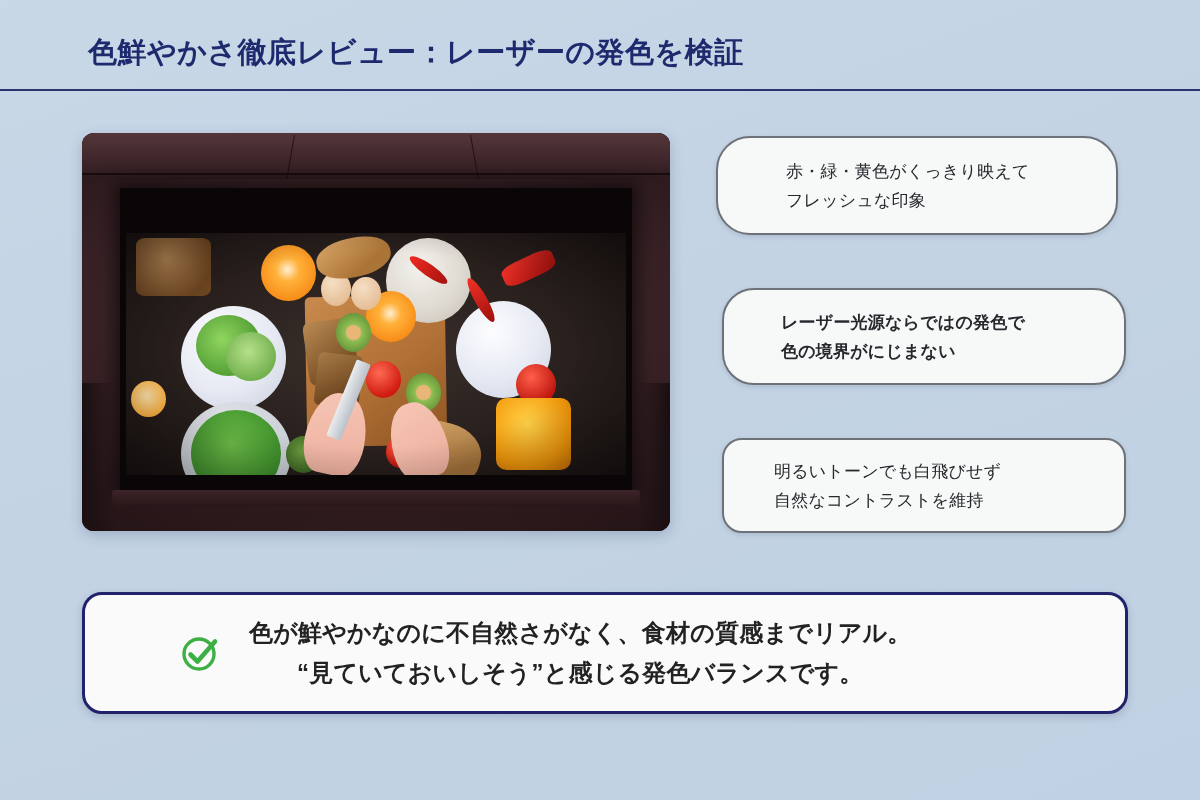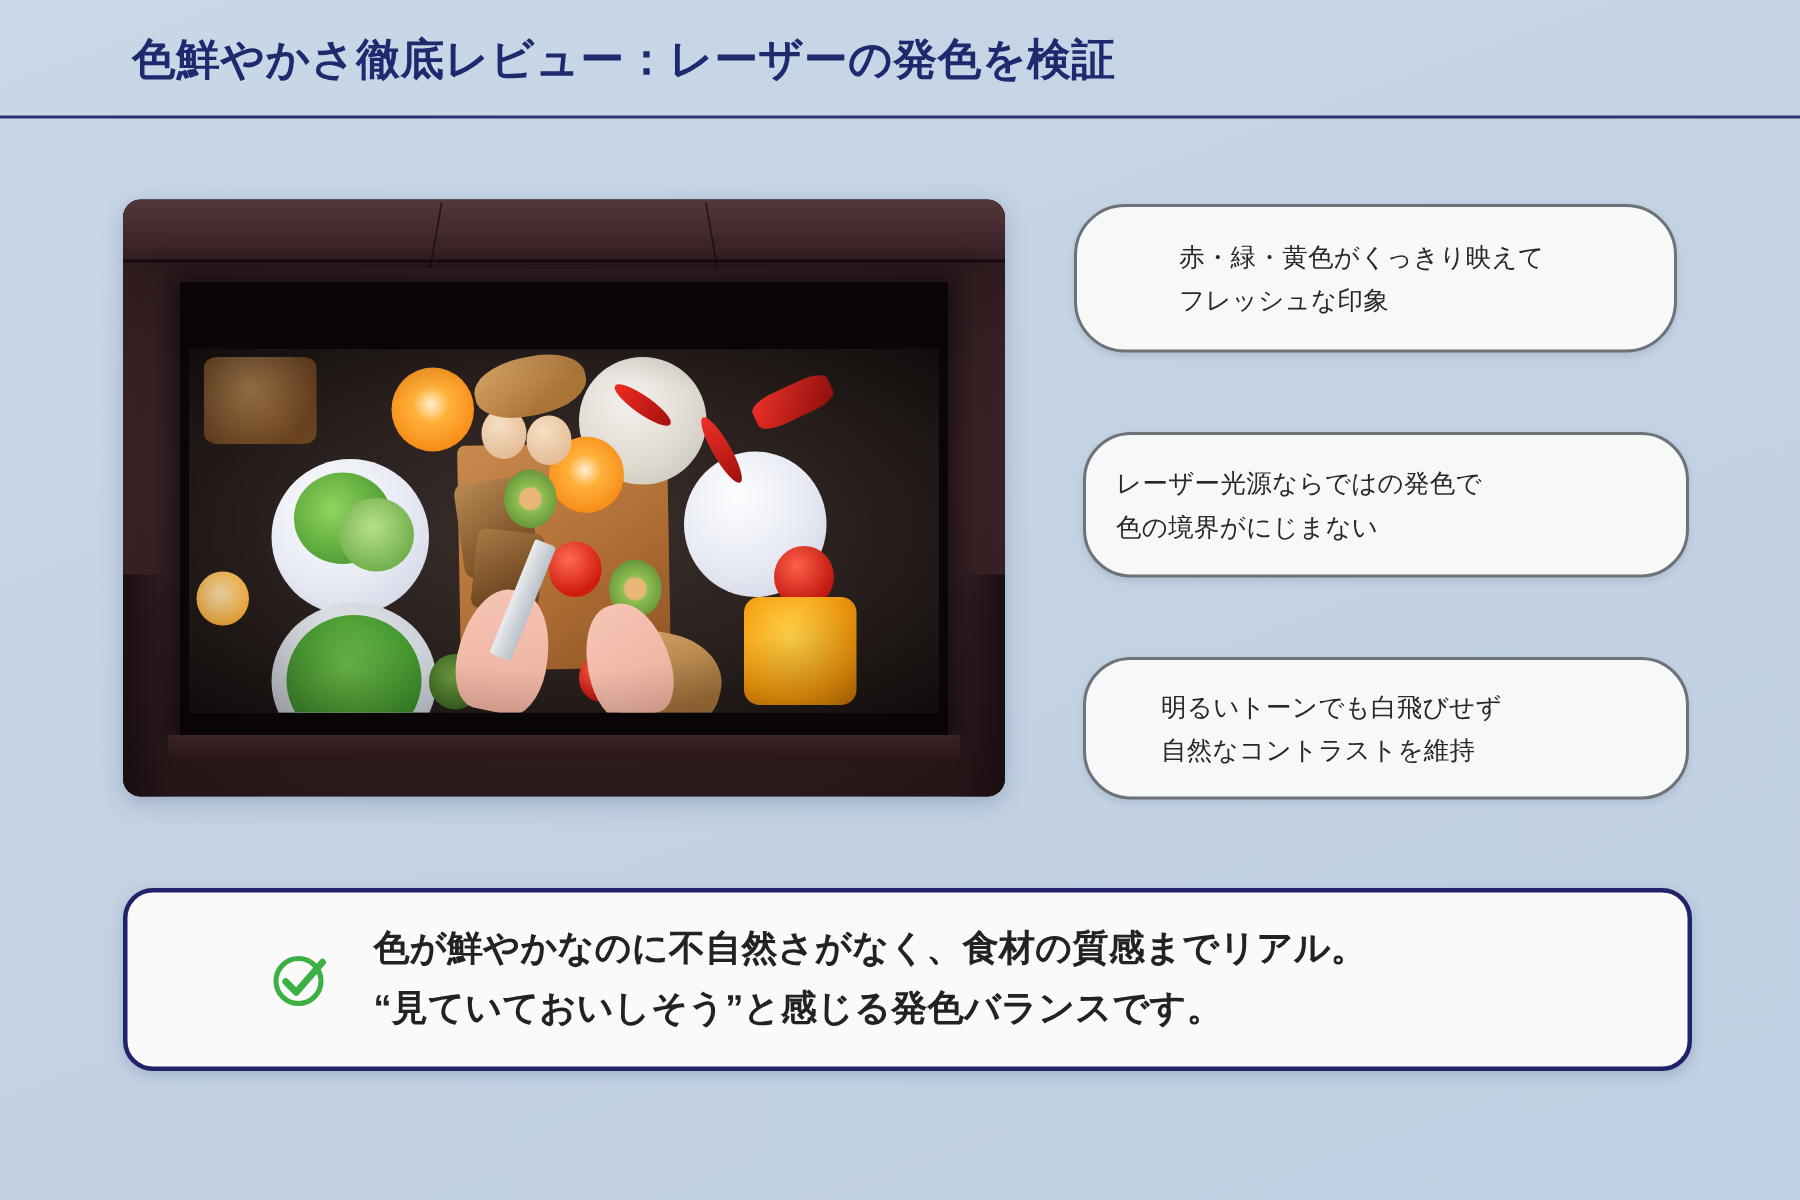--- a/index.html
+++ b/index.html
@@ -21,21 +21,21 @@
   #page {
     position: absolute;
     inset: 0;
     background: linear-gradient(160deg, #c9d8e7 0%, #c3d3e4 45%, #c0d1e3 100%);
   }
 
   
   #header {
     position: absolute;
     left: 0;
-    top: 0;
+    top: 12px;
     width: 1200px;
     height: 78px;
     box-sizing: border-box;
     border-radius: 31px;
   }
   #header-title {
     position: absolute;
     left: 88px;
     top: 20px;
     font-size: 29px;
@@ -186,22 +186,22 @@
   .bubble-text {
     color: #25282c;
     font-size: 17px;
     line-height: 29px;
     white-space: pre-line;
     letter-spacing: .2px;
   }
   #bubble-1 { left: 716px; top: 136px; width: 402px; height: 99px; border-radius: 34px; }
   #bubble-1 .bubble-text { padding-left: 68px; }
   #bubble-2 { left: 722px; top: 288px; width: 404px; height: 97px; border-radius: 32px; }
-  #bubble-2 .bubble-text { padding-left: 20px; }
-  #bubble-3 { left: 722px; top: 438px; width: 404px; height: 95px; border-radius: 32px; }
+  #bubble-2 .bubble-text { padding-left: 57px; font-weight: bold; }
+  #bubble-3 { left: 722px; top: 438px; width: 404px; height: 95px; border-radius: 20px; }
   #bubble-3 .bubble-text { padding-left: 50px; }
 
   
   #summary-box {
     position: absolute;
     left: 82px;
     top: 592px;
     width: 1046px;
     height: 122px;
     box-sizing: border-box;
@@ -220,20 +220,21 @@
     height: 48px;
     display: block;
   }
   #summary-text {
     color: #222222;
     font-size: 24px;
     font-weight: 700;
     line-height: 40px;
     white-space: pre-line;
     letter-spacing: .2px;
+    text-align: center;
   }
 
   
   #logo {
     position: absolute;
     left: 1028px;
     top: 728px;
     width: 146px;
     text-align: center;
     color: #14161c;

